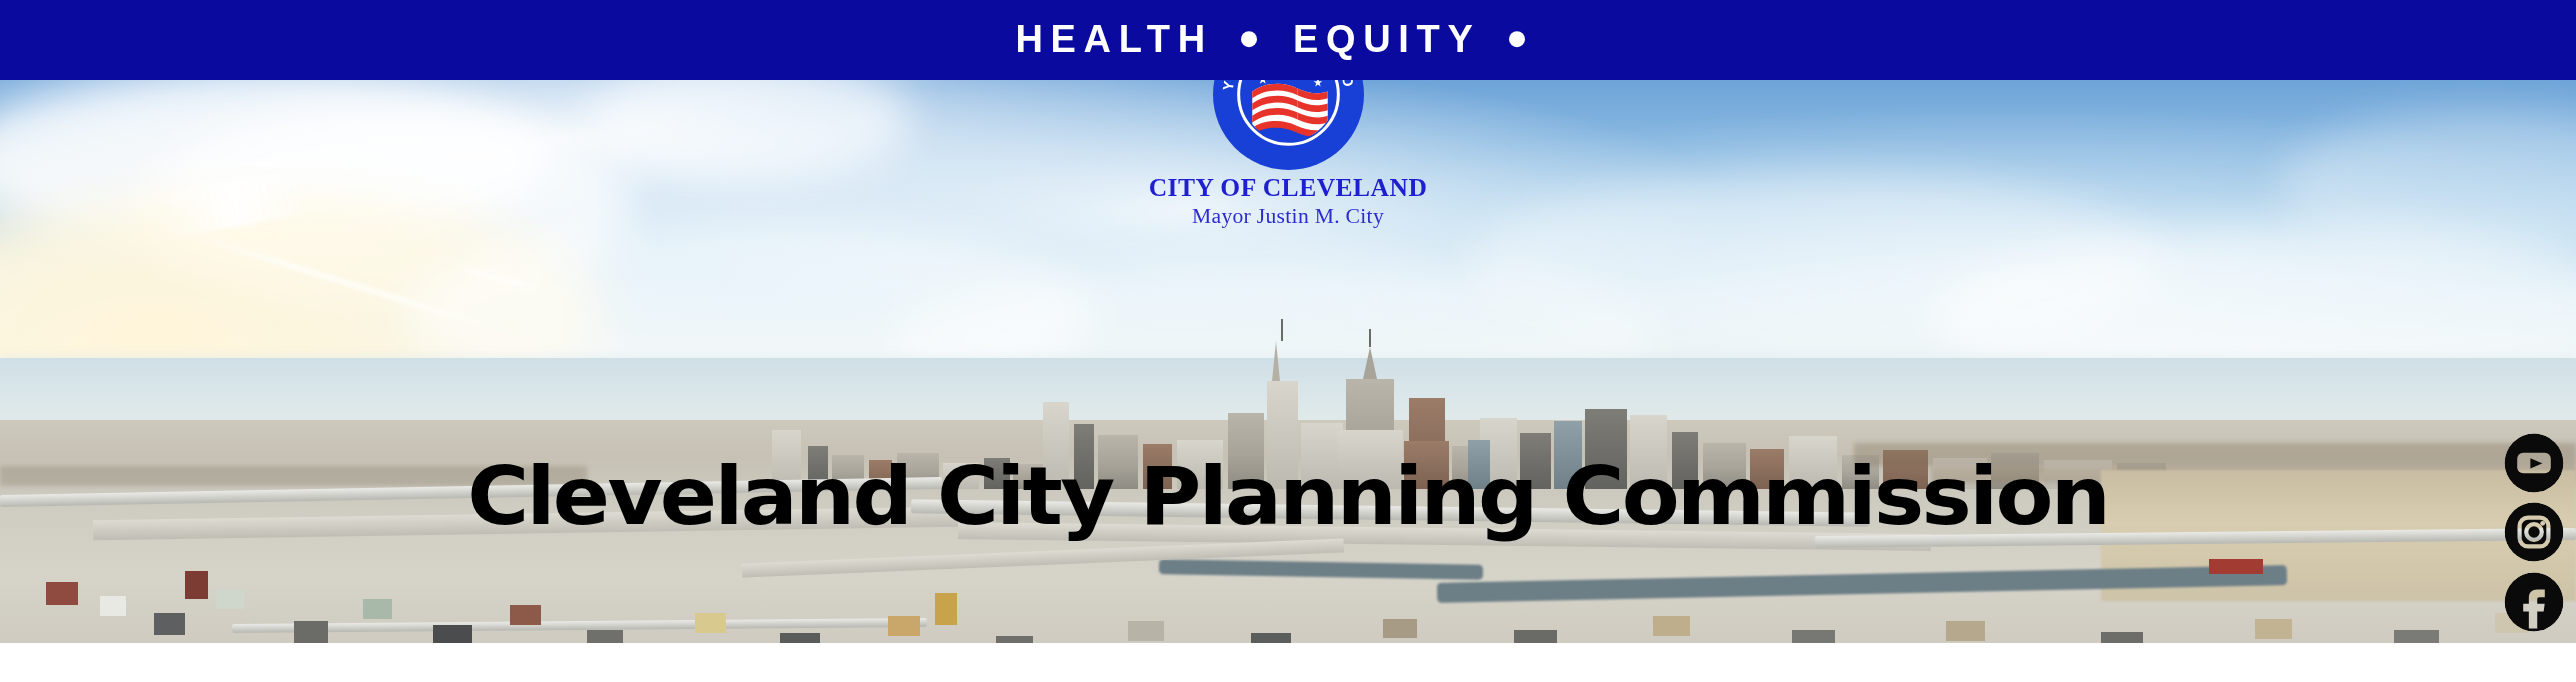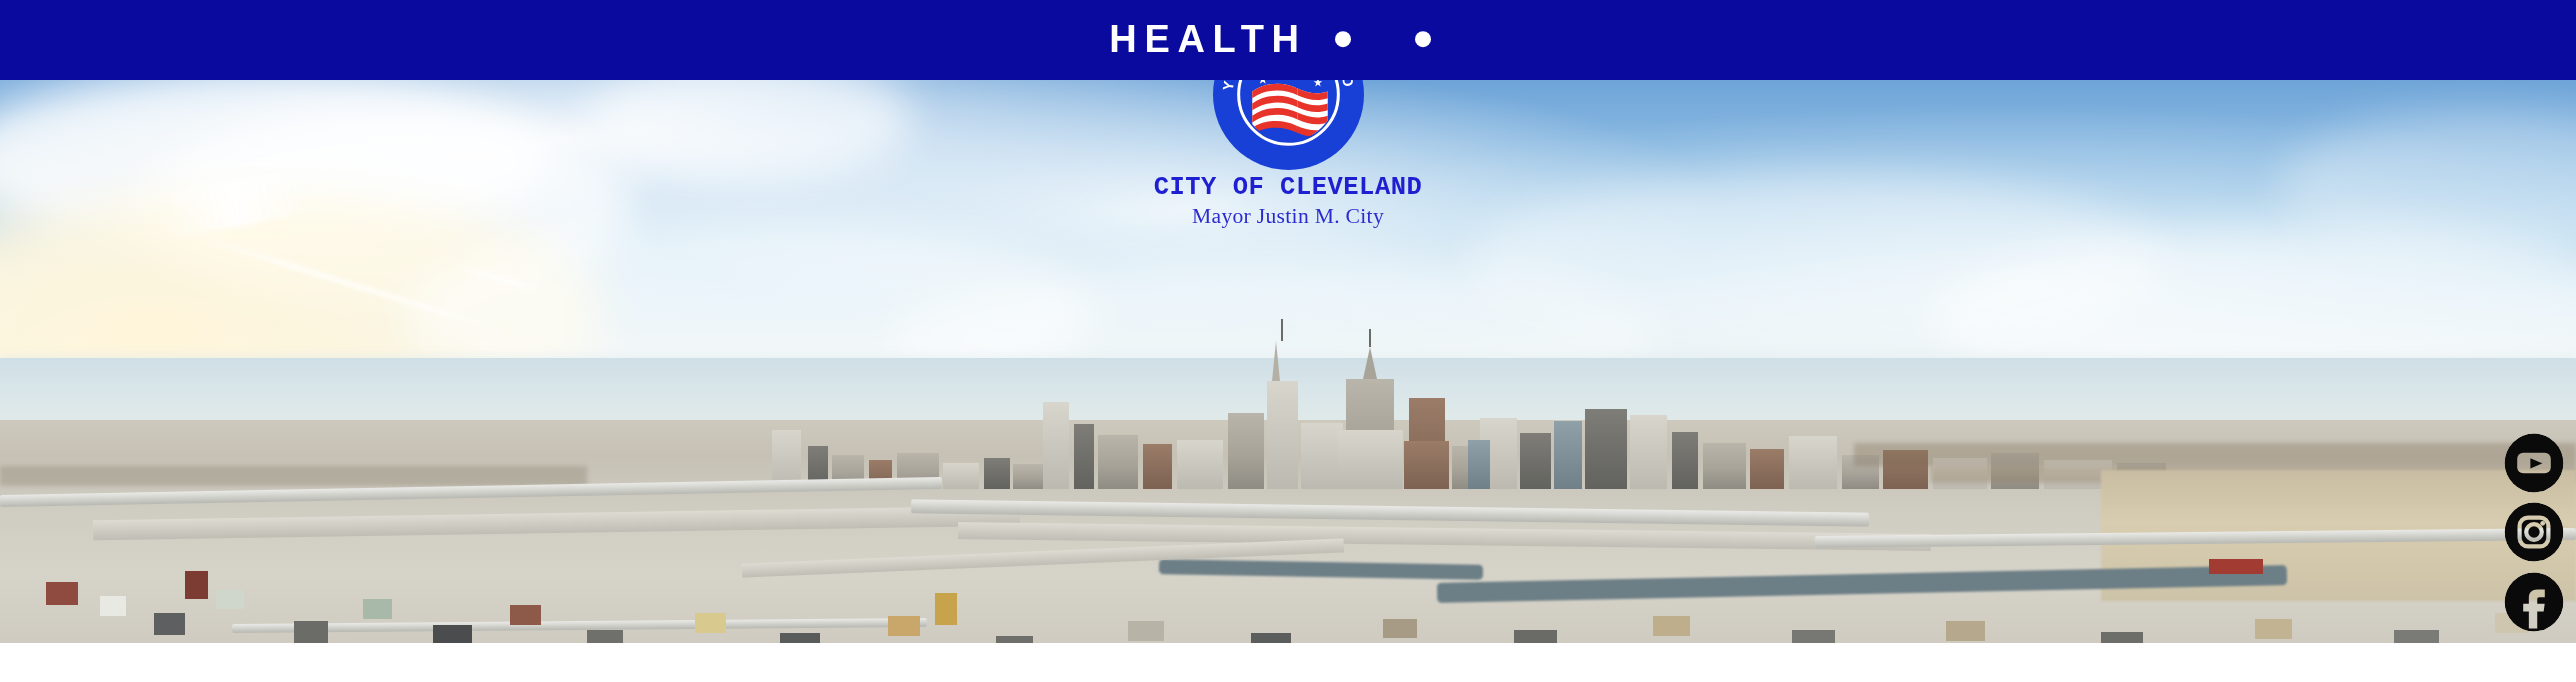--- a/index.html
+++ b/index.html
@@ -195,21 +195,21 @@
     background:#1940d6;
     display:flex;
     align-items:center;
     justify-content:center;
     flex:none;
   }
   .seal svg{ display:block; }
   .city-name{
     margin-top:4.6px;
     color:#1f1fd2;
-    font-family:Liberation Mono, monospace;
+    font-family:Liberation Serif, serif;
     font-weight:bold;
     font-size:25.5px;
     letter-spacing:0.5px;
     white-space:nowrap;
     line-height:1.05;
     text-align:center;
   }
   .mayor-name{
     margin-top:3.1px;
     color:#2b2bcf;
@@ -277,20 +277,21 @@
 </style>
 </head>
 <body>
 
 <div id="page">
 
   <div class="top-banner">
     <div class="banner-inner">
       <span class="banner-word">HEALTH</span>
       <span class="banner-dot"></span>
+      <span class="banner-word">EQUITY</span>
       <span class="banner-dot"></span>
     </div>
   </div>
 
   <div class="hero">
 
     <div class="sky"></div>
 
     <div class="cloud" style="left:-46px;  top:-7.7px; width:587px; height:178px; background:rgba(255,255,255,0.80);"></div>
     <div class="cloud" style="left:139px;  top:31px;  width:494px; height:193px; background:rgba(255,255,255,0.70);"></div>
@@ -452,20 +453,23 @@
           <path d="M112,124 C126,131 140,132 152,128 L152,137 C140,141 126,140 112,133 Z" fill="#e8332a"></path>
           <path d="M110,141 C124,148 140,149 152,145 L152,154 C140,158 124,157 110,150 Z" fill="#e8332a"></path>
         </g>
       </svg>
     </div>
 
     <div class="city-name">CITY OF CLEVELAND</div>
     <div class="mayor-name">Mayor Justin M. City</div>
   </div>
 
+  <div class="title-wrap">
+    <h1 class="main-title">Cleveland City Planning Commission</h1>
+  </div>
 
   <div class="social">
 
     <a class="social-btn" href="#" aria-label="YouTube">
       <svg viewBox="0 0 100 100">
         <defs>
           <mask id="ytMask">
             <rect x="0" y="0" width="100" height="100" fill="#000"></rect>
             <circle cx="50" cy="50" r="49" fill="#fff"></circle>
             <rect x="22" y="33" width="56" height="34" rx="10" ry="10" fill="#000"></rect>

